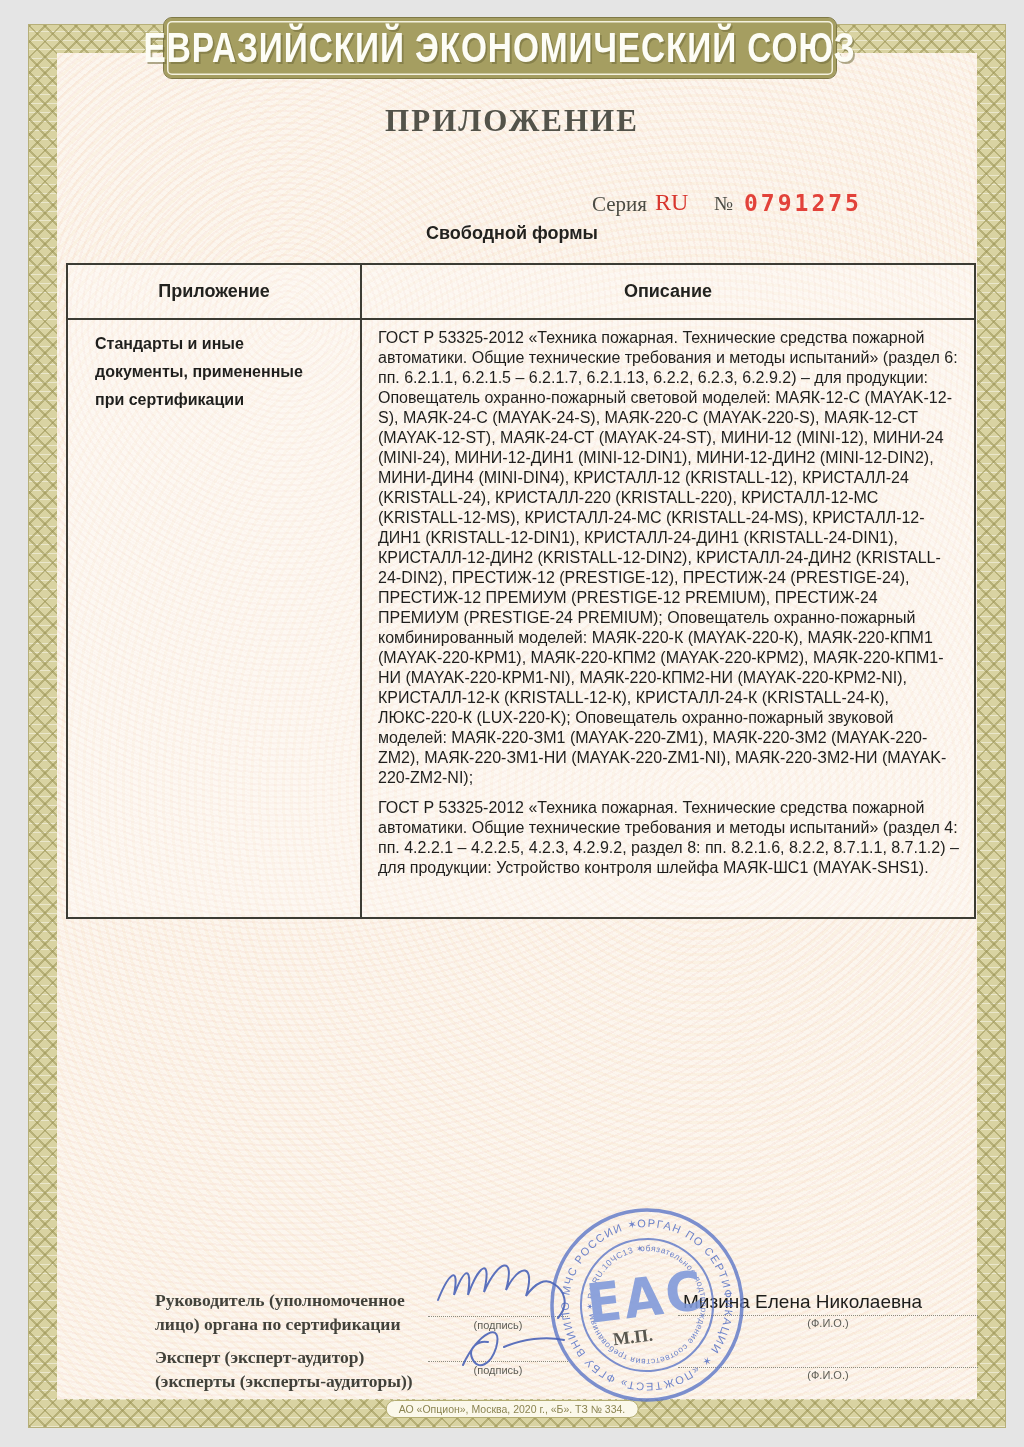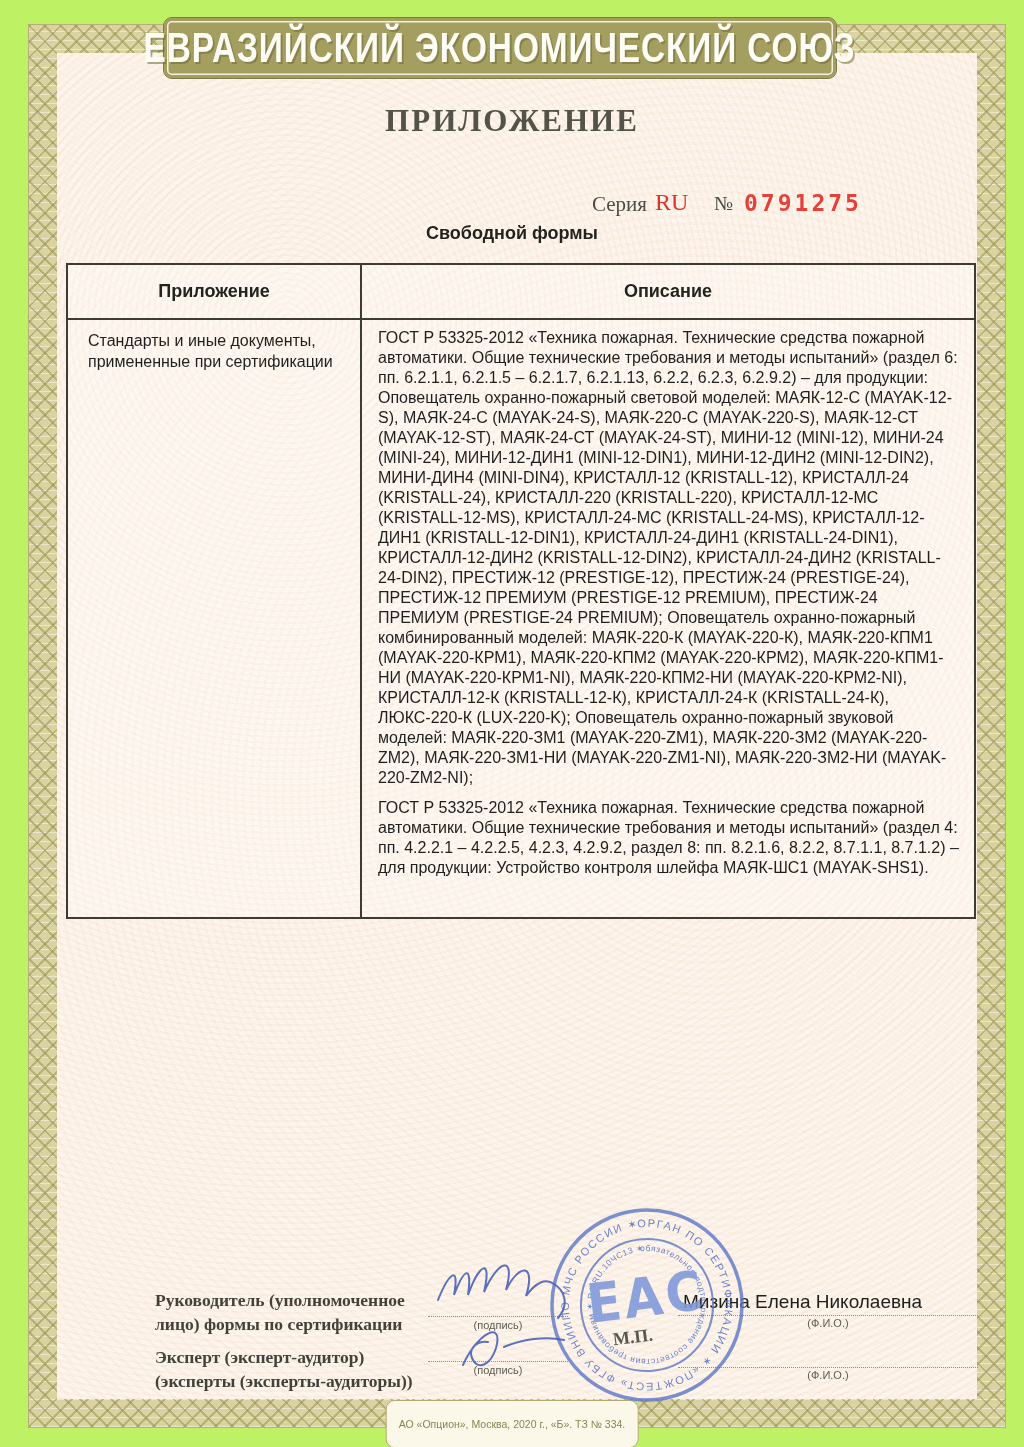--- a/index.html
+++ b/index.html
@@ -1,16 +1,16 @@
 <!DOCTYPE html>
 <html><head>
 <meta charset="utf-8">
 <style>
   html,body{margin:0;padding:0;background:#fff;}
-  .page{position:relative;width:1024px;height:1447px;background:#bef264;overflow:hidden;
+  .page{position:relative;width:1024px;height:1447px;background:#e5e5e5;overflow:hidden;
         font-family:"Liberation Sans",sans-serif;}
   
   .frame{position:absolute;left:28px;top:24px;right:18px;bottom:19px;
     background-color:#d9d3a2;
     background-image:
       repeating-linear-gradient(45deg, rgba(155,148,85,.55) 0 2px, transparent 2px 11px),
       repeating-linear-gradient(135deg, rgba(155,148,85,.55) 0 2px, transparent 2px 11px),
       repeating-linear-gradient(0deg, rgba(255,255,255,.45) 0 1px, transparent 1px 9px);
     border:1px solid #b6af79;}
   .inner{position:absolute;inset:28px;
@@ -45,37 +45,37 @@
     font-weight:bold;font-size:23px;color:#e2423a;letter-spacing:3px;}
   .form-note{position:absolute;left:56px;width:912px;top:223px;text-align:center;
     font-weight:bold;font-size:18px;color:#22221f;}
   
   .tbl{position:absolute;left:66px;top:263px;width:906px;height:652px;
     border:2px solid #3c3c34;display:grid;grid-template-columns:294px 1fr;
     grid-template-rows:55px 1fr;background:rgba(255,255,255,.25);}
   .th{display:flex;align-items:center;justify-content:center;font-weight:bold;
     font-size:18px;color:#22221f;border-bottom:2px solid #3c3c34;}
   .th.first{border-right:2px solid #3c3c34;}
-  .td-left{border-right:2px solid #3c3c34;padding:10px 20px;font-weight:normal;
-    font-size:16px;line-height:21px;color:#1f1f1d;}
+  .td-left{border-right:2px solid #3c3c34;padding:10px 27px;font-weight:bold;
+    font-size:16px;line-height:28px;color:#1f1f1d;}
   .td-right{padding:8px 12px;font-size:16px;line-height:20px;color:#1f1f1d;}
   .td-right p{margin:0 0 10px 4px;}
   
   .sig-label{position:absolute;font-family:"Liberation Serif",serif;font-weight:bold;
     font-size:17.5px;line-height:24px;color:#42423b;width:280px;}
   .sig-line{position:absolute;width:140px;border-bottom:1px dotted #8d8d80;height:1px;}
   .sig-caption{position:absolute;width:140px;text-align:center;font-size:11px;color:#5d5d56;}
   .fio-name{position:absolute;font-size:19px;color:#1e1e1c;white-space:nowrap;}
   .fio-line{position:absolute;width:300px;border-bottom:1px dotted #8d8d80;height:1px;}
   .fio-caption{position:absolute;width:300px;text-align:center;font-size:11px;color:#5d5d56;}
   .stamp-wrap{position:absolute;left:545px;top:1203px;width:204px;height:204px;
     transform:rotate(-7deg);opacity:.88;pointer-events:none;z-index:6;}
   .sig-ink{position:absolute;left:408px;top:1240px;z-index:7;pointer-events:none;}
   .footer-pill{position:absolute;left:50%;transform:translateX(-50%);top:1400px;
-    background:#fbf8ea;border:1px solid #b3ac72;border-radius:9px;padding:17px 12px;
+    background:#fbf8ea;border:1px solid #b3ac72;border-radius:9px;padding:2px 12px;
     font-size:10.5px;color:#8b8452;white-space:nowrap;z-index:5;}
 </style>
 </head>
 <body>
 
 <div class="page">
 
   <div class="frame">
     <div class="inner"></div>
   </div>
@@ -97,21 +97,21 @@
   <div class="tbl">
     <div class="th first">Приложение</div>
     <div class="th">Описание</div>
     <div class="td-left">Стандарты и иные документы, примененные при сертификации</div>
     <div class="td-right">
       <p>ГОСТ Р 53325-2012 «Техника пожарная. Технические средства пожарной автоматики. Общие технические требования и методы испытаний» (раздел 6: пп. 6.2.1.1, 6.2.1.5 – 6.2.1.7, 6.2.1.13, 6.2.2, 6.2.3, 6.2.9.2) – для продукции: Оповещатель охранно-пожарный световой моделей: МАЯК-12-С (MAYAK-12-S), МАЯК-24-С (MAYAK-24-S), МАЯК-220-С (MAYAK-220-S), МАЯК-12-СТ (MAYAK-12-ST), МАЯК-24-СТ (MAYAK-24-ST), МИНИ-12 (MINI-12), МИНИ-24 (MINI-24), МИНИ-12-ДИН1 (MINI-12-DIN1), МИНИ-12-ДИН2 (MINI-12-DIN2), МИНИ-ДИН4 (MINI-DIN4), КРИСТАЛЛ-12 (KRISTALL-12), КРИСТАЛЛ-24 (KRISTALL-24), КРИСТАЛЛ-220 (KRISTALL-220), КРИСТАЛЛ-12-МС (KRISTALL-12-MS), КРИСТАЛЛ-24-МС (KRISTALL-24-MS), КРИСТАЛЛ-12-ДИН1 (KRISTALL-12-DIN1), КРИСТАЛЛ-24-ДИН1 (KRISTALL-24-DIN1), КРИСТАЛЛ-12-ДИН2 (KRISTALL-12-DIN2), КРИСТАЛЛ-24-ДИН2 (KRISTALL-24-DIN2), ПРЕСТИЖ-12 (PRESTIGE-12), ПРЕСТИЖ-24 (PRESTIGE-24), ПРЕСТИЖ-12 ПРЕМИУМ (PRESTIGE-12 PREMIUM), ПРЕСТИЖ-24 ПРЕМИУМ (PRESTIGE-24 PREMIUM); Оповещатель охранно-пожарный комбинированный моделей: МАЯК-220-К (MAYAK-220-К), МАЯК-220-КПМ1 (MAYAK-220-КРМ1), МАЯК-220-КПМ2 (MAYAK-220-КРМ2), МАЯК-220-КПМ1-НИ (MAYAK-220-КРМ1-NI), МАЯК-220-КПМ2-НИ (MAYAK-220-КРМ2-NI), КРИСТАЛЛ-12-К (KRISTALL-12-К), КРИСТАЛЛ-24-К (KRISTALL-24-К), ЛЮКС-220-К (LUX-220-K); Оповещатель охранно-пожарный звуковой моделей: МАЯК-220-ЗМ1 (MAYAK-220-ZM1), МАЯК-220-ЗМ2 (MAYAK-220-ZM2), МАЯК-220-ЗМ1-НИ (MAYAK-220-ZM1-NI), МАЯК-220-ЗМ2-НИ (MAYAK-220-ZM2-NI);</p>
       <p>ГОСТ Р 53325-2012 «Техника пожарная. Технические средства пожарной автоматики. Общие технические требования и методы испытаний» (раздел 4: пп. 4.2.2.1 – 4.2.2.5, 4.2.3, 4.2.9.2, раздел 8: пп. 8.2.1.6, 8.2.2, 8.7.1.1, 8.7.1.2) – для продукции: Устройство контроля шлейфа МАЯК-ШС1 (MAYAK-SHS1).</p>
     </div>
   </div>
 
-  <div class="sig-label" style="left:155px;top:1288px;">Руководитель (уполномоченное лицо) формы по сертификации</div>
+  <div class="sig-label" style="left:155px;top:1288px;">Руководитель (уполномоченное лицо) органа по сертификации</div>
   <div class="sig-line" style="left:428px;top:1315px;"></div>
   <div class="sig-caption" style="left:428px;top:1319px;">(подпись)</div>
 
   <div class="sig-label" style="left:155px;top:1345px;">Эксперт (эксперт-аудитор) (эксперты (эксперты-аудиторы))</div>
   <div class="sig-line" style="left:428px;top:1360px;"></div>
   <div class="sig-caption" style="left:428px;top:1364px;">(подпись)</div>
 
   <div class="fio-name" style="left:683px;top:1291px;">Мизина Елена Николаевна</div>
   <div class="fio-line" style="left:678px;top:1314px;"></div>
   <div class="fio-caption" style="left:678px;top:1317px;">(Ф.И.О.)</div>

